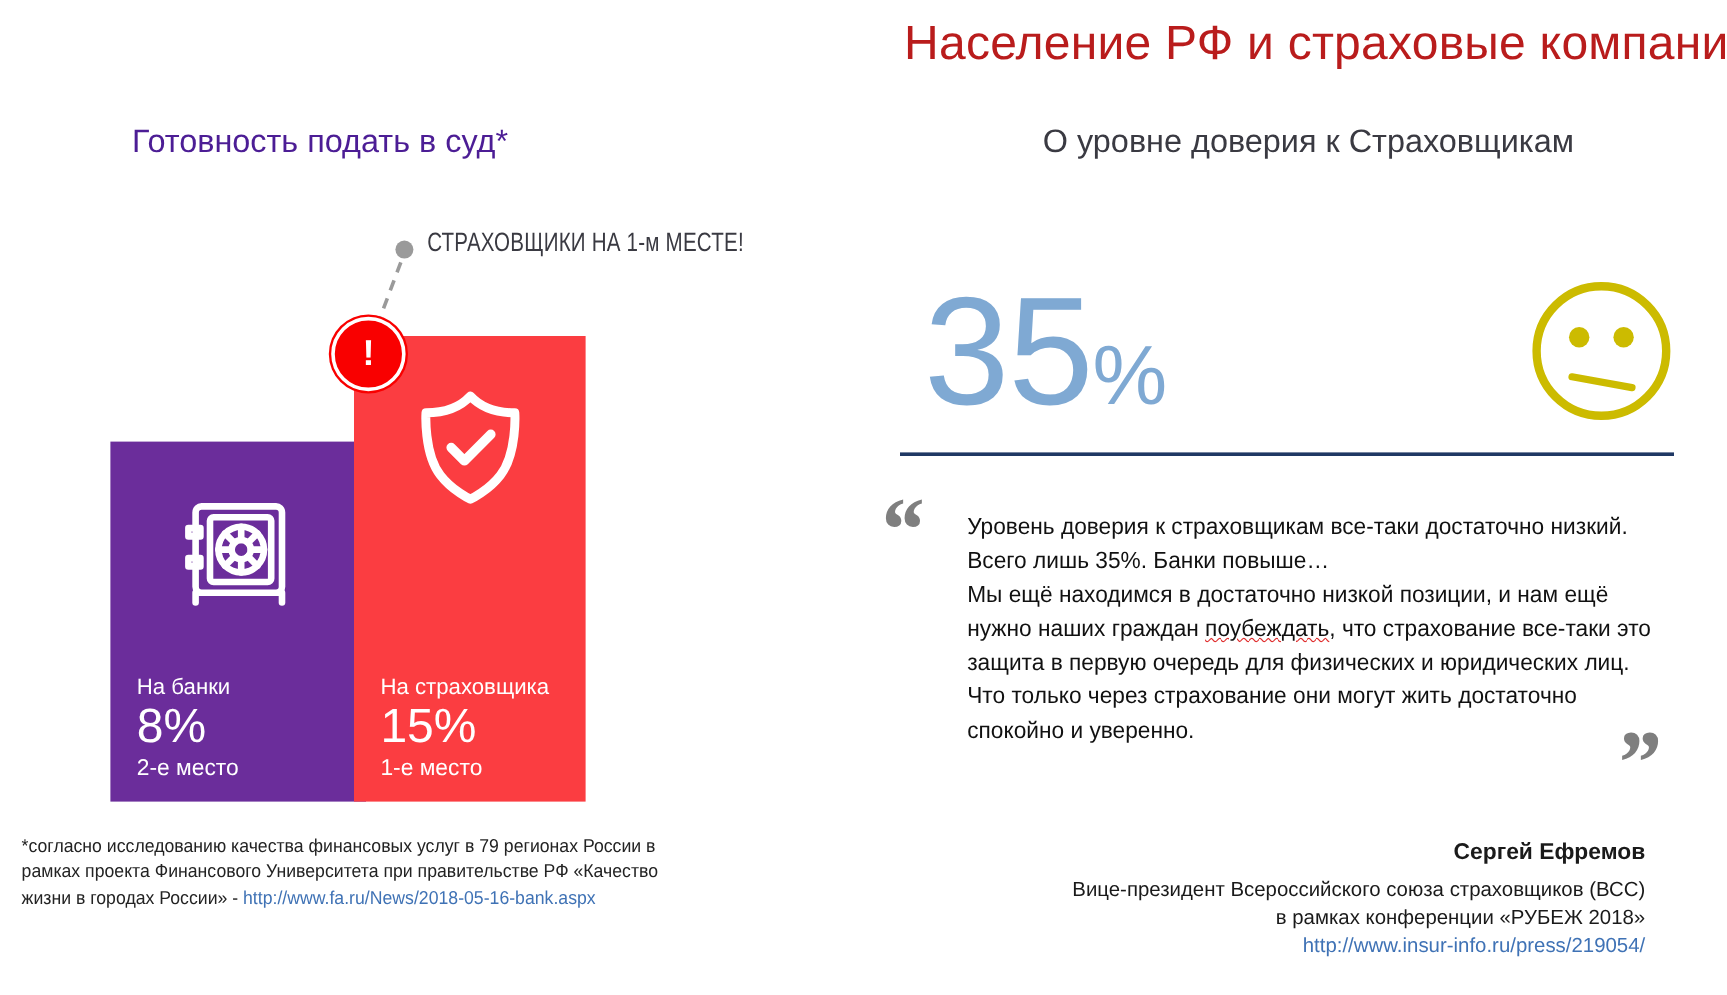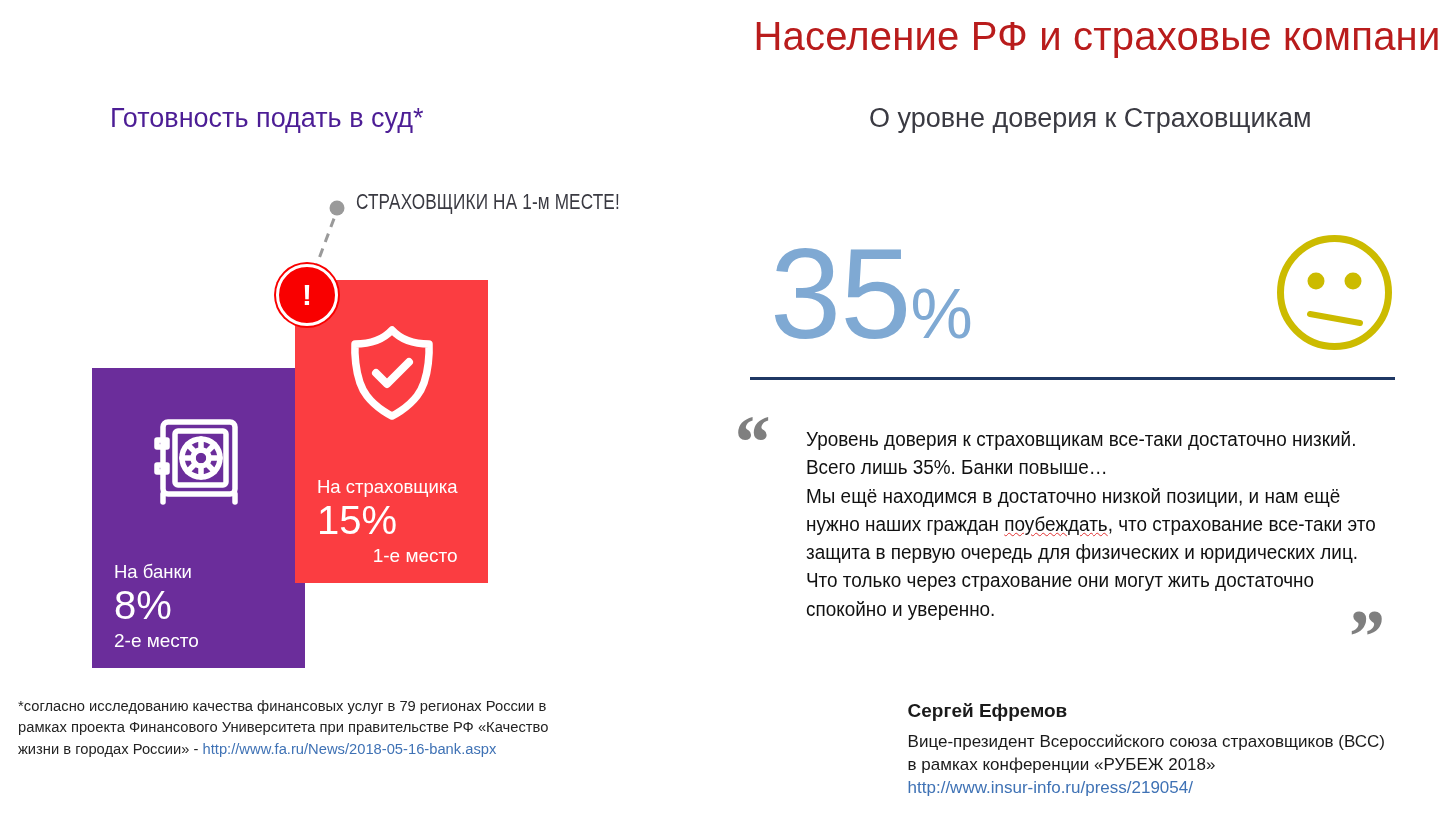--- a/index.html
+++ b/index.html
@@ -57,21 +57,21 @@
     position: absolute;
     box-sizing: border-box;
   }
   #bar-banks {
     left: 92px; top: 368px;
     width: 213px; height: 300px;
     background: #6B2D9B;
   }
   #bar-insurers {
     left: 295px; top: 280px;
-    width: 193px; height: 303px;
+    width: 193px; height: 388px;
     background: #FB3D41;
   }
 
   .bar-icon {
     position: absolute;
     left: 50%;
     transform: translateX(-50%);
   }
   #safe-icon-wrap { top: 42px; }
   #shield-icon-wrap { top: 42px; }
@@ -94,21 +94,20 @@
     font-weight: 300;
     line-height: 1.05;
     margin: 2px 0 4px 0;
     white-space: nowrap;
   }
   .bar-rank {
     font-size: 19px;
     font-weight: 400;
     line-height: 1.15;
     white-space: nowrap;
-    text-align: right;
   }
 
   
   #callout-badge {
     position: absolute;
     left: 276px; top: 264px;
     width: 62px; height: 62px;
     border-radius: 50%;
     background: #F90000;
     border: 3px solid #ffffff;
@@ -216,21 +215,22 @@
   #quote-text .misspelled {
     text-decoration: underline;
     text-decoration-style: wavy;
     text-decoration-color: #E03030;
     text-decoration-thickness: 1px;
   }
 
   
   #attrib {
     position: absolute;
-    right: 54px; top: 700px;
+    right: 68px; top: 700px;
+    text-align: right;
     color: #1A1A1A;
   }
   #attrib-name {
     font-size: 19px;
     font-weight: 700;
     margin-bottom: 9px;
   }
   .attrib-line {
     font-size: 17px;
     line-height: 1.33;

